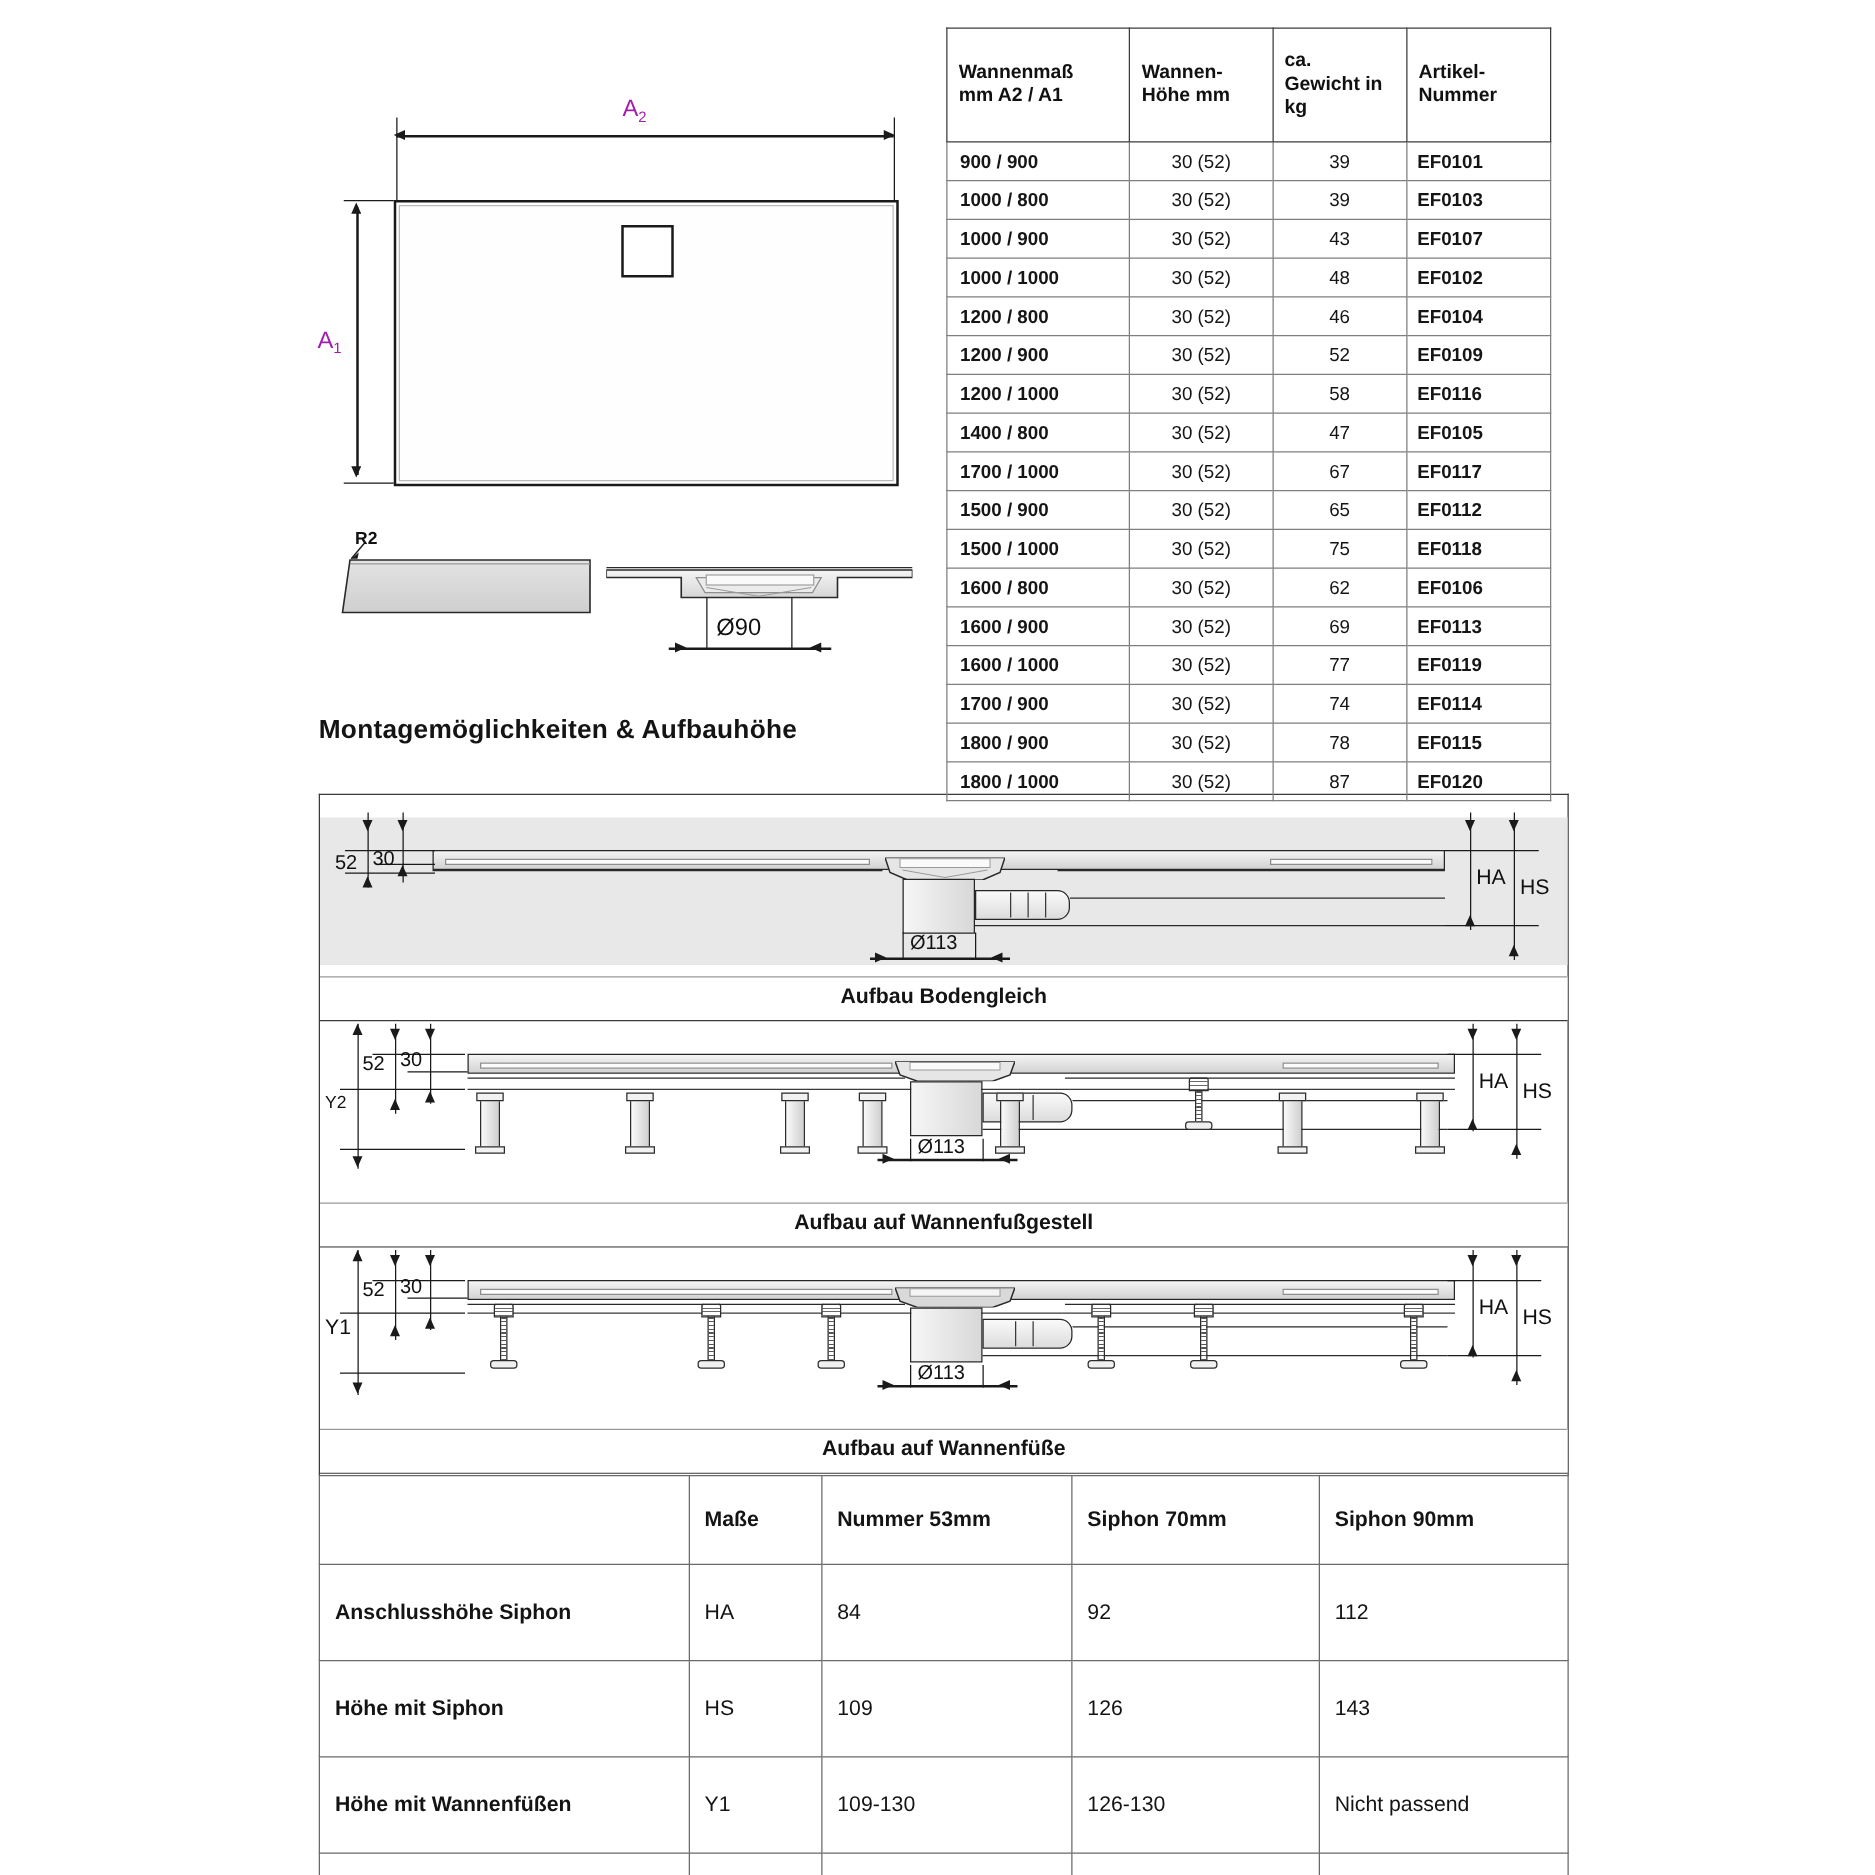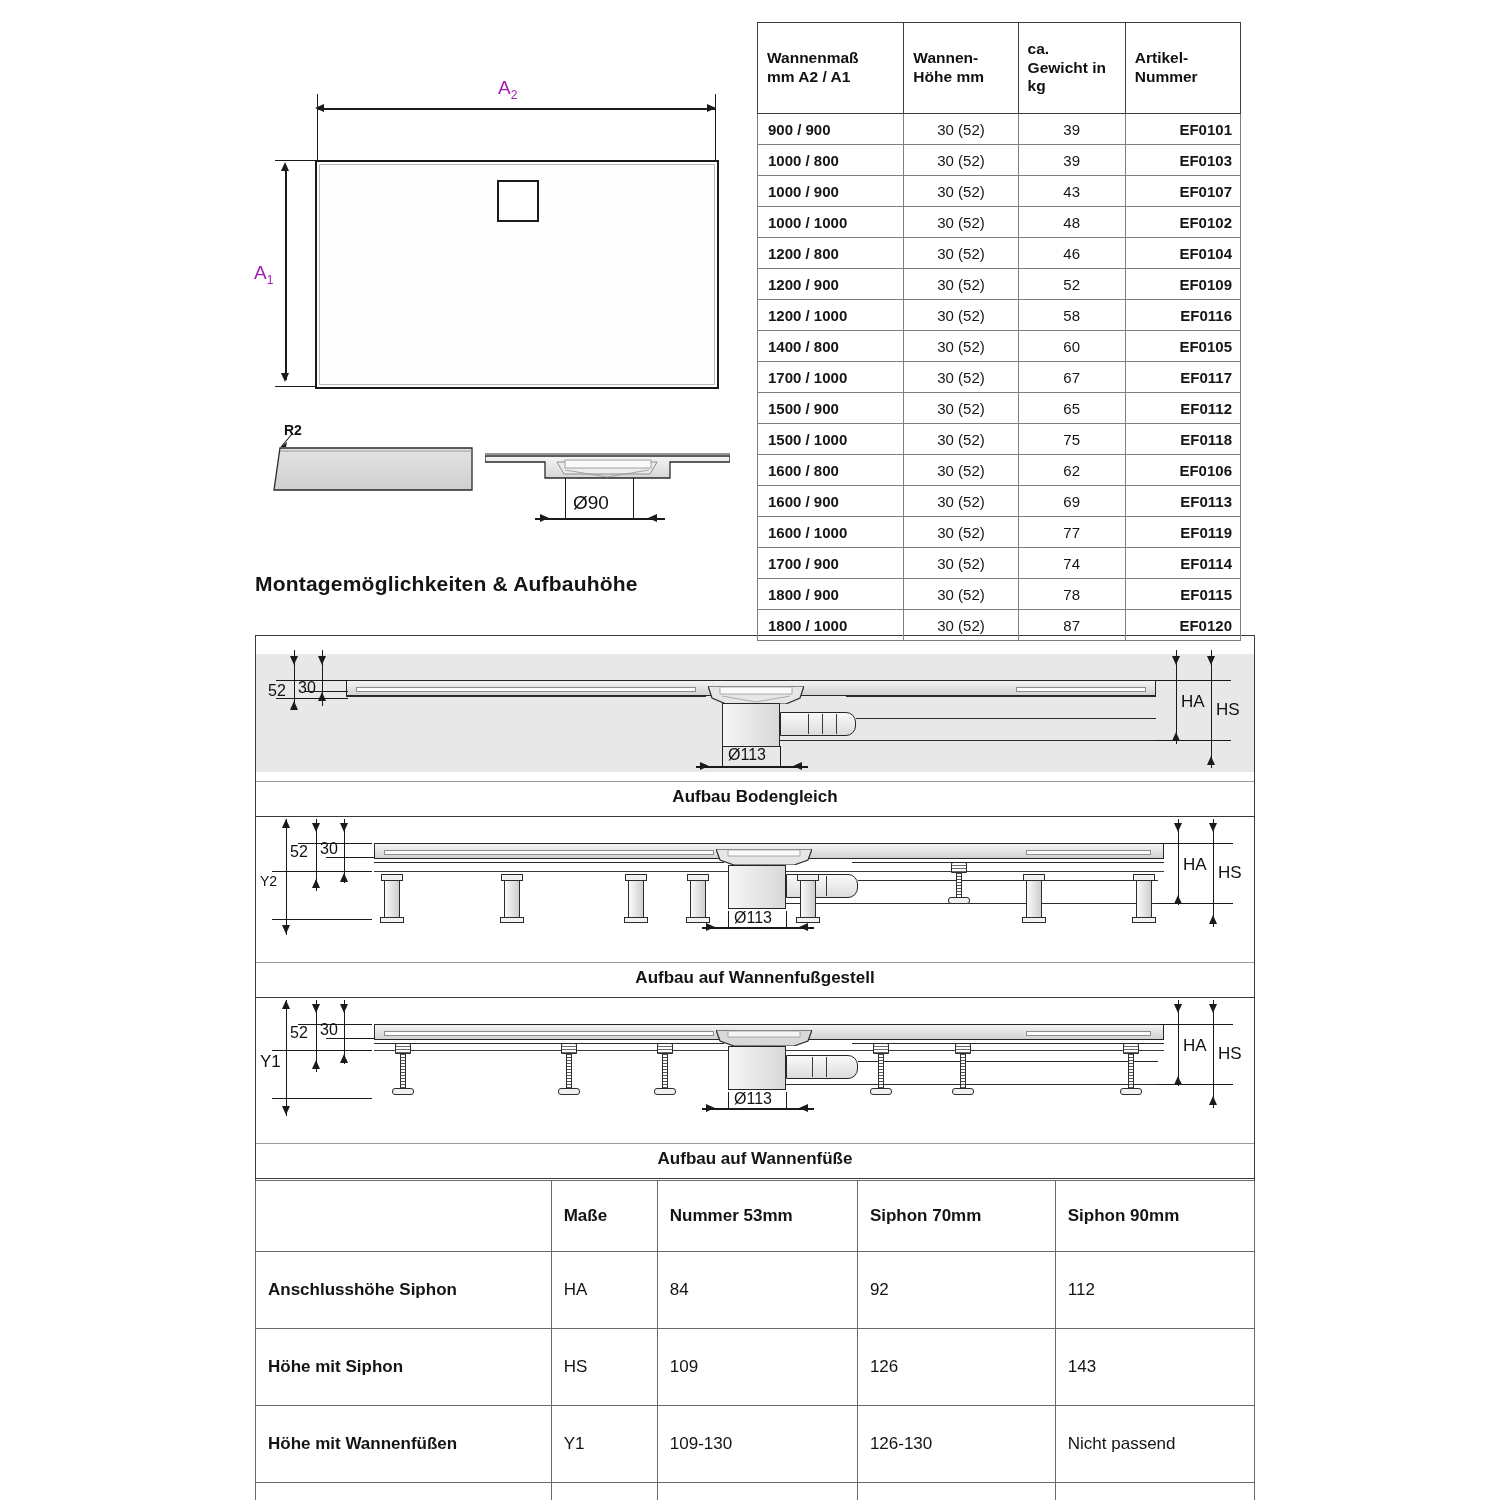--- a/index.html
+++ b/index.html
@@ -132,21 +132,21 @@
   }
   #spec-table thead th{
     font-weight:bold;font-size:15.5px;text-align:left;height:82px;
     vertical-align:middle;border:1px solid #3c3c3c;color:#111;
     padding:4px 9px;line-height:1.22;
   }
   #spec-table tbody td{height:24px;color:#151515;}
   #spec-table tbody td.c-size{text-align:left;font-weight:bold;width:140px;padding-left:10px;}
   #spec-table tbody td.c-h{text-align:center;width:108px;}
   #spec-table tbody td.c-w{text-align:center;width:100px;}
-  #spec-table tbody td.c-art{text-align:right;font-weight:bold;width:110px;}
+  #spec-table tbody td.c-art{text-align:left;font-weight:bold;width:110px;}
 
   #siphon-table{
     position:absolute;left:255px;top:1180px;width:1000px;font-size:17px;
   }
   #siphon-table td,#siphon-table th{
     border:1px solid #6a6a6a;padding:10px 12px;text-align:left;color:#141414;
   }
   #siphon-table thead th{font-weight:bold;height:50px;vertical-align:middle;}
   #siphon-table tbody td{height:56px;vertical-align:middle;}
   #siphon-table td.lbl{font-weight:bold;width:300px;}
@@ -497,21 +497,21 @@
         </tr>
         <tr>
           <td class="c-size">1200 / 1000</td>
           <td class="c-h">30 (52)</td>
           <td class="c-w">58</td>
           <td class="c-art">EF0116</td>
         </tr>
         <tr>
           <td class="c-size">1400 / 800</td>
           <td class="c-h">30 (52)</td>
-          <td class="c-w">60</td>
+          <td class="c-w">47</td>
           <td class="c-art">EF0105</td>
         </tr>
         <tr>
           <td class="c-size">1700 / 1000</td>
           <td class="c-h">30 (52)</td>
           <td class="c-w">67</td>
           <td class="c-art">EF0117</td>
         </tr>
         <tr>
           <td class="c-size">1500 / 900</td>

